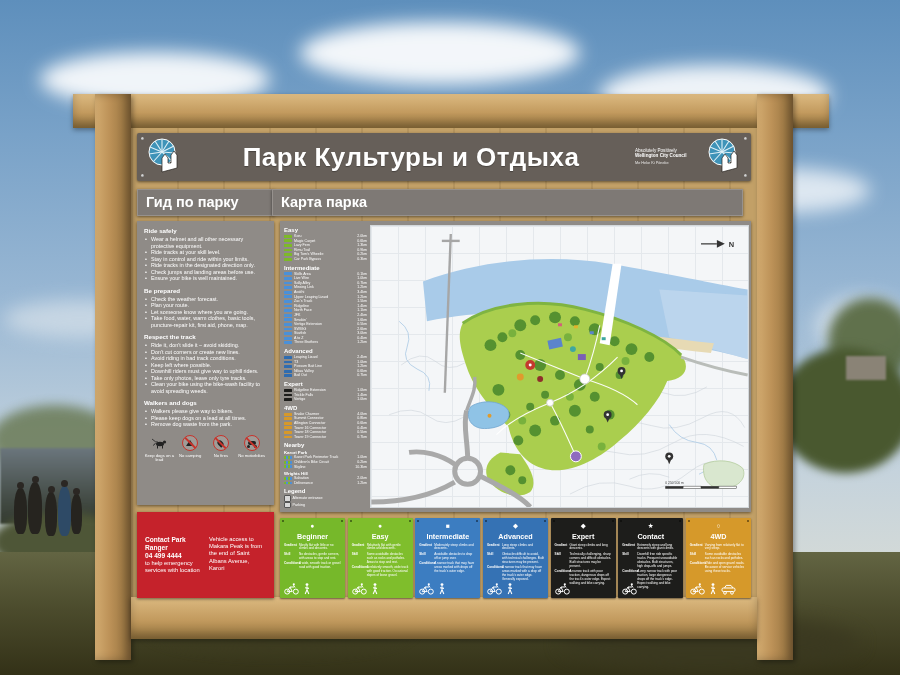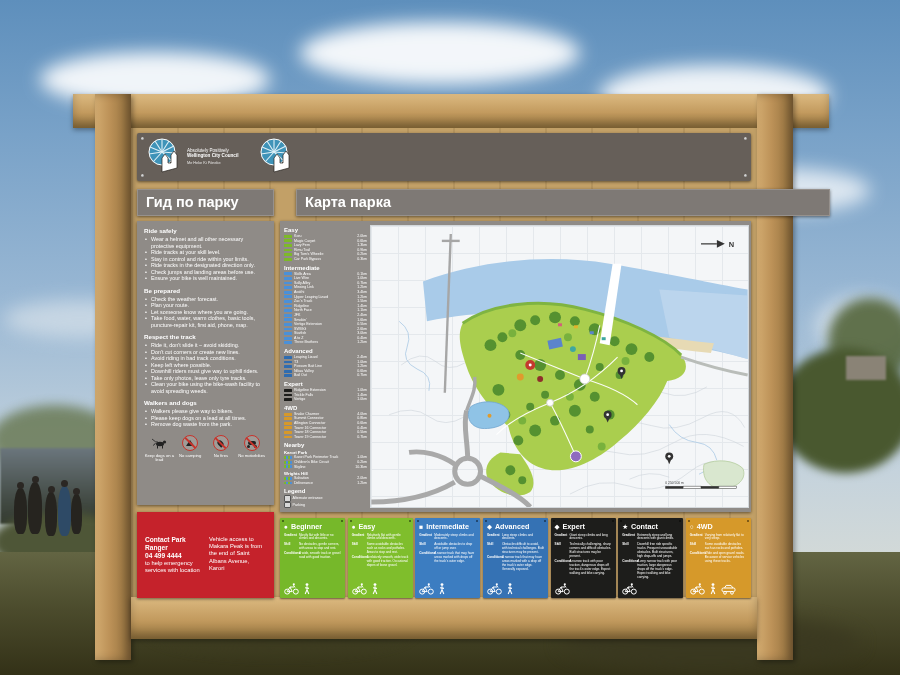--- a/index.html
+++ b/index.html
@@ -32,21 +32,21 @@
   .hdr-title{flex:1;text-align:center;font-size:26px;font-weight:bold;letter-spacing:.5px;text-shadow:0 1px 1px rgba(0,0,0,.3);}
   .council{flex:none;width:62px;font-size:4.6px;line-height:5.6px;text-align:left;}
   .council .c2{font-weight:bold;}
   .council .c3{margin-top:2px;font-size:3.8px;opacity:.85;}
   .screw{position:absolute;width:3px;height:3px;border-radius:50%;background:radial-gradient(circle at 35% 35%,#eee,#777);}
 
   
   .strip{background:#7e7975;border:1px solid #96918d;color:#fff;font-weight:bold;
          font-size:14.5px;line-height:25px;padding-left:8px;box-sizing:border-box;}
   .strip-guide{left:137px;top:189px;width:137px;height:27px;}
-  .strip-map{left:296px;top:189px;width:534px;height:27px;}
+  .strip-map{left:272px;top:189px;width:471px;height:27px;}
 
   
   .guide{left:137px;top:221px;width:137px;height:284px;background:#8f8b87;color:#fff;
          padding:6px 7px;box-sizing:border-box;overflow:hidden;}
   .guide h3{margin:5px 0 2px;font-size:6.2px;}
   .guide h3.first{margin-top:0;}
   .b-item{position:relative;padding-left:7px;font-size:5.4px;line-height:6.5px;}
   .b-item::before{content:"•";position:absolute;left:1px;}
   .picto-row{display:flex;margin-top:7px;text-align:center;}
   .picto{flex:1;}
@@ -89,21 +89,21 @@
      border:1px solid #d3d8dc;box-sizing:border-box;
      background-image:linear-gradient(#e4e8ec 1px,transparent 1px),linear-gradient(90deg,#e4e8ec 1px,transparent 1px);
      background-size:27px 27px;}
   .mapinset svg{position:absolute;inset:0;}
 
   
   .cards{left:280px;top:518px;width:471px;height:80px;display:flex;gap:2.5px;}
   .card{flex:1;background:var(--c,#555);color:#fff;padding:4px;position:relative;border-radius:1px;overflow:hidden;box-shadow:0 1px 2px rgba(0,0,0,.5);}
   .card::before,.card::after{content:"";position:absolute;top:2px;width:2px;height:2px;border-radius:50%;background:rgba(0,0,0,.55);}
   .card::before{left:2px;} .card::after{right:2px;}
-  .card-head{display:flex;align-items:center;gap:3px;margin-bottom:2.5px;}
+  .card-head{display:flex;align-items:center;gap:3px;margin-bottom:2.5px;flex-direction:column;}
   .g-icon{font-size:6.5px;line-height:7px;}
   .g-title{font-size:7.2px;font-weight:bold;}
   .g-row{display:flex;gap:2px;margin-bottom:1.5px;}
   .g-label{width:13px;flex:none;font-size:3.1px;font-weight:bold;line-height:3.9px;}
   .g-text{flex:1;font-size:3.1px;line-height:3.9px;}
   .g-users{position:absolute;left:4px;bottom:3px;display:flex;gap:4px;align-items:flex-end;}
 </style>
 </head>
 <body>
 
@@ -158,20 +158,21 @@
           <line x1="17" y1="16" x2="27" y2="25"></line>
             <line x1="17" y1="16" x2="10" y2="5"></line>
           <line x1="17" y1="16" x2="5" y2="11"></line>
             <line x1="17" y1="16" x2="4" y2="18"></line>
           <line x1="17" y1="16" x2="8" y2="26"></line>
         </g>
       </g>
       <path d="M17,36 V22 l3,-4 3,4 v5 h3 v-8 l3,-4 3,4 v13 z" fill="#fff" stroke="#26221e" stroke-width="0.7"></path>
     </svg>
   </span>
+  <span class="hdr-title">Парк Культуры и Отдыха</span>
   <span class="council">
     <div>Absolutely Positively</div>
     <div class="c2">Wellington City Council</div>
     <div class="c3">Me Heke Ki Pōneke</div>
   </span>
   <span class="logo" style="margin-right:8px">
     <svg width="38" height="38" viewBox="0 0 38 38">
       <g stroke="#fff" stroke-width="1">
         <circle cx="17" cy="16" r="13" fill="#3f93b8"></circle>
         <g stroke="#dff0f7" stroke-width="1.1">

